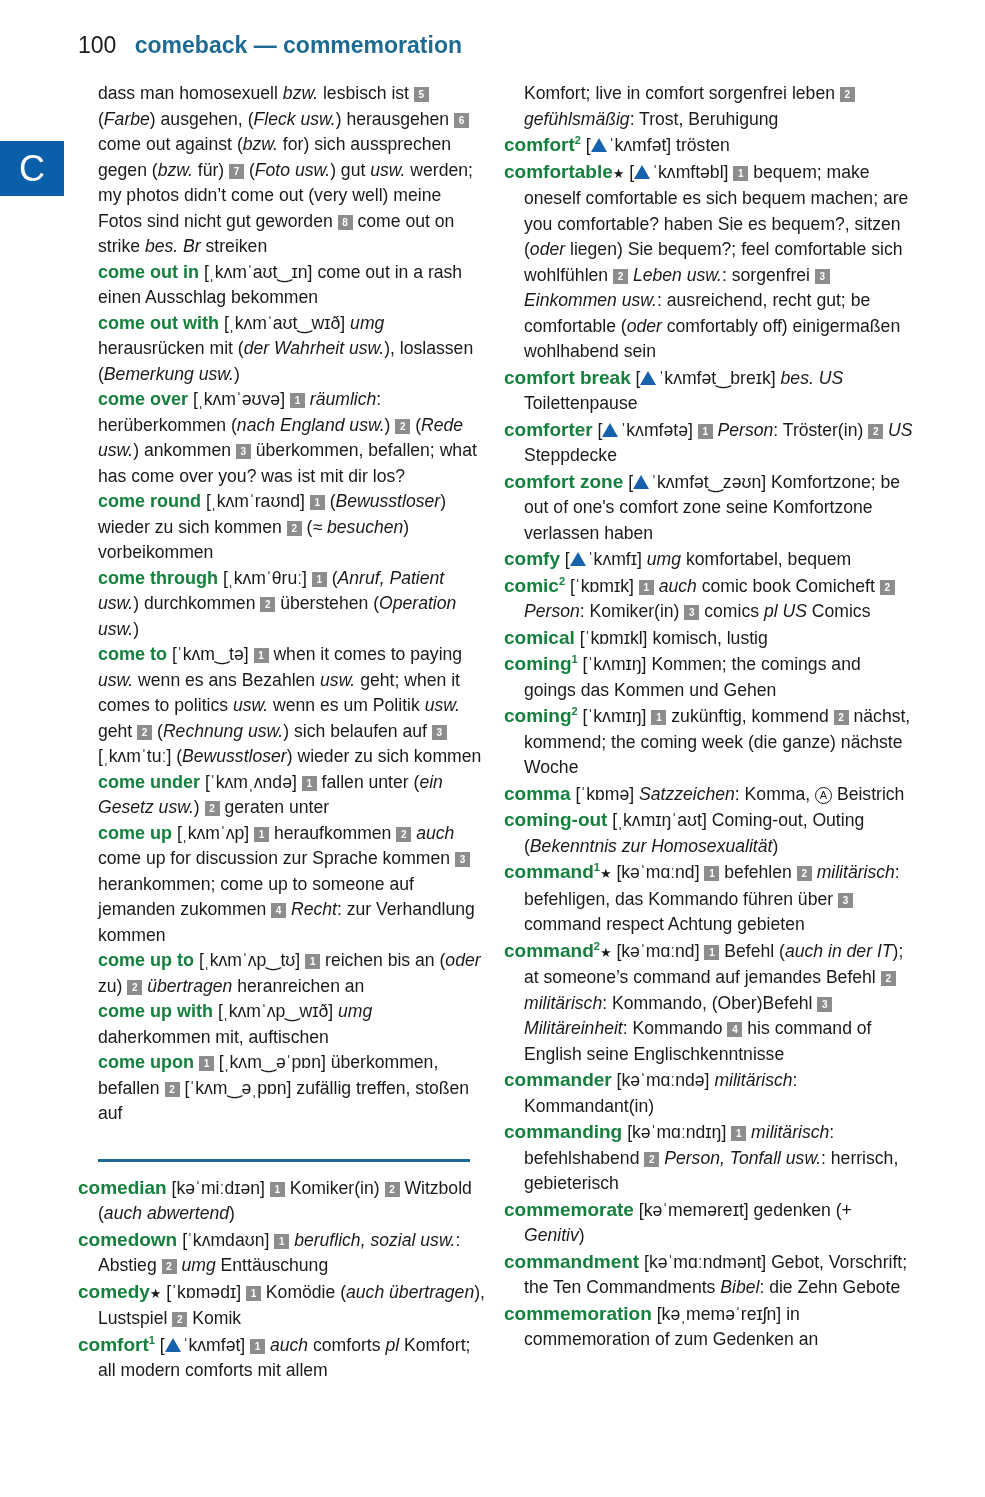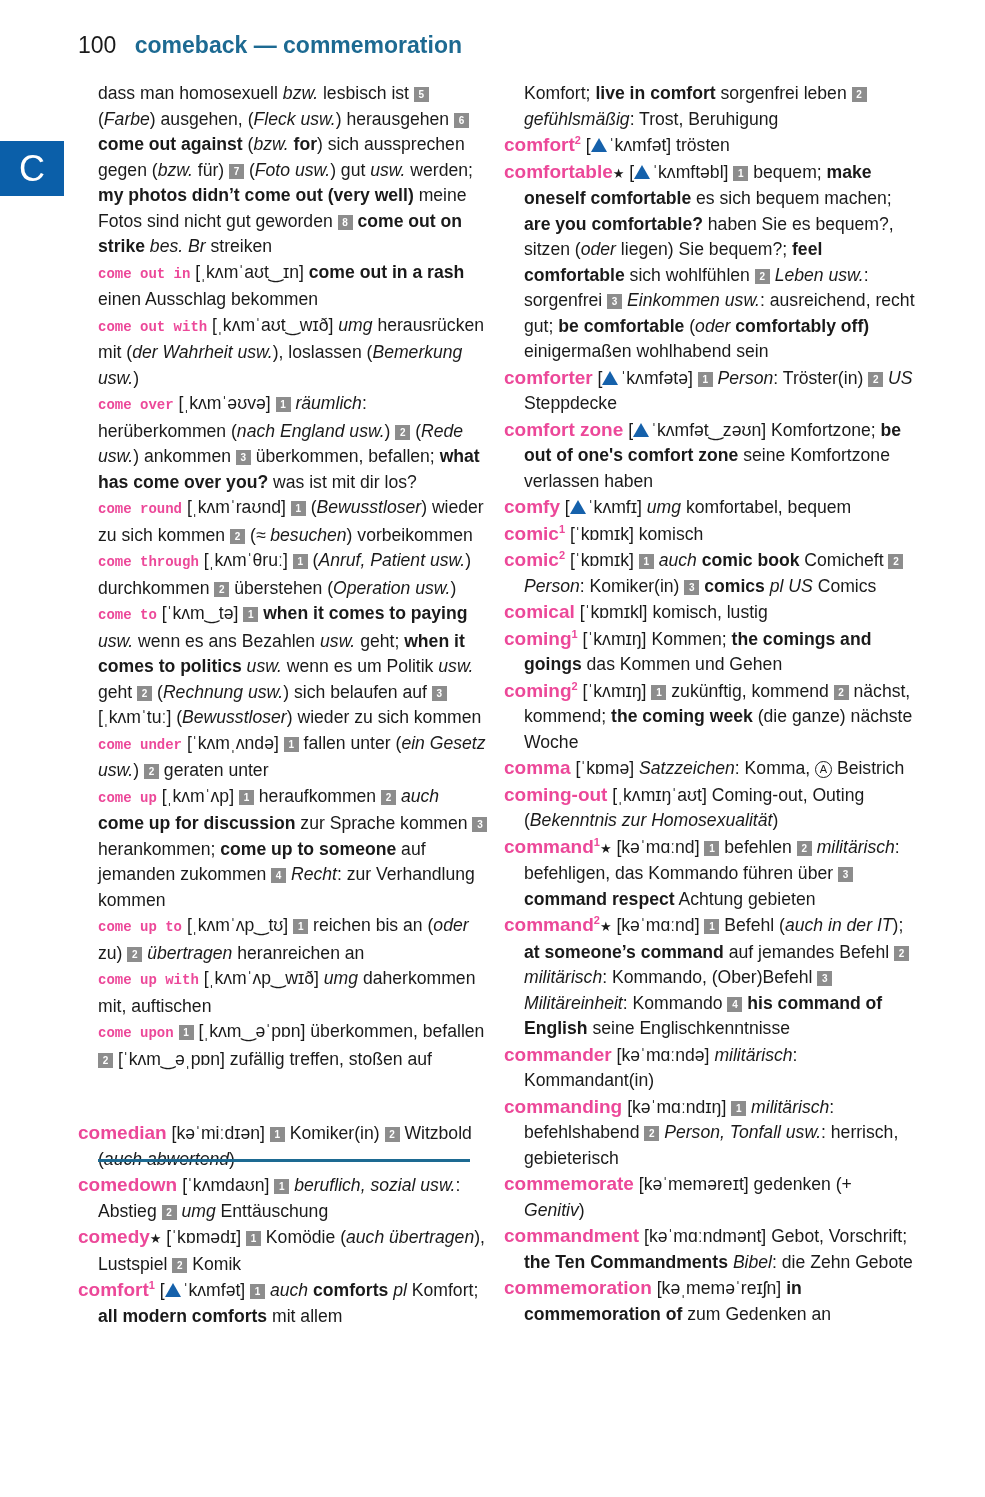--- a/index.html
+++ b/index.html
@@ -14,23 +14,23 @@
     display: flex; align-items: center; justify-content: center; color: #ffffff; font-size: 36px; line-height: 1; }
 
   .column { position: absolute; top: 81px; font-size: 17.6px; line-height: 25.5px; }
   .col-left { left: 78px; width: 410px; }
   .col-right { left: 504px; width: 412px; }
 
   .entry { padding-left: 20px; text-indent: -20px; }
   .entry.cont { padding-left: 20px; text-indent: 0; }
   .sub { padding-left: 20px; text-indent: 0; }
 
-  .hw { color: #ec4899; font-weight: bold; font-size: 19px; text-align: right; }
-  .sub .hw { font-size: 14px; font-family: Liberation Mono, monospace; }
-  .b { font-weight: bold; }
+  .hw { color: #15803d; font-weight: bold; font-size: 19px; text-align: right; }
+  .sub .hw { font-size: 18px; }
+  .b { font-weight: normal; }
   .i { font-style: italic; }
   .sup { font-size: 11px; vertical-align: super; line-height: 0; }
   .star { font-size: 13px; color: #1a1a1a; }
   .warn { display: inline-block; width: 0; height: 0; border-left: 8px solid transparent; border-right: 8px solid transparent;
     border-bottom: 14px solid #1561ab; margin: 0 2px -1px 0; }
   .sn { display: inline-block; width: 15px; height: 15px; background: #8d8d8d; color: #ffffff; font-size: 10px;
     line-height: 15px; text-align: center; font-weight: bold; vertical-align: 1px; text-indent: 0; }
   .austria { display: inline-block; width: 17px; height: 17px; border: 1px solid #1a1a1a; border-radius: 50%;
     font-size: 11px; line-height: 15px; text-align: center; vertical-align: 1px; text-indent: 0; }
 
@@ -131,36 +131,36 @@
   </div>
 
   <div class="entry">
     <span class="hw">comfort</span><span class="hw sup">2</span> [<span class="warn"></span><span>ˈkʌmfət]</span><span> trösten</span>
   </div>
 
   <div class="entry">
     <span class="hw">comfortable</span><span class="star">★</span> [<span class="warn"></span><span>ˈkʌmftəbl]</span> <span class="sn">1</span><span> bequem; </span><span class="b">make oneself comfortable</span><span> es sich bequem machen; </span><span class="b">are you comfortable?</span><span> haben Sie es bequem?, sitzen (</span><span class="i">oder</span><span> liegen) Sie bequem?; </span><span class="b">feel comfortable</span><span> sich wohlfühlen </span><span class="sn">2</span> <span class="i">Leben usw.</span><span>: sorgenfrei </span><span class="sn">3</span> <span class="i">Einkommen usw.</span><span>: ausreichend, recht gut; </span><span class="b">be comfortable</span> (<span class="i">oder</span> <span class="b">comfortably off)</span><span> einigermaßen wohlhabend sein</span>
   </div>
 
+  <div class="entry">
+    <span class="hw">comfort break</span> [<span class="warn"></span><span>ˈkʌmfət‿breɪk]</span> <span class="i">bes. US</span><span> Toilettenpause</span>
+  </div>
 
   <div class="entry">
     <span class="hw">comforter</span> [<span class="warn"></span><span>ˈkʌmfətə]</span> <span class="sn">1</span> <span class="i">Person</span><span>: Tröster(in) </span><span class="sn">2</span> <span class="i">US</span><span> Steppdecke</span>
   </div>
 
   <div class="entry">
     <span class="hw">comfort zone</span> [<span class="warn"></span><span>ˈkʌmfət‿zəʊn]</span><span> Komfortzone; </span><span class="b">be out of one's comfort zone</span><span> seine Komfortzone verlassen haben</span>
   </div>
 
   <div class="entry">
     <span class="hw">comfy</span> [<span class="warn"></span><span>ˈkʌmfɪ]</span> <span class="i">umg</span><span> komfortabel, bequem</span>
   </div>
 
-  <div class="entry">
-    <span class="hw">comic</span><span class="hw sup">1</span> <span>[ˈkɒmɪk]</span><span> komisch</span>
-  </div>
 
   <div class="entry">
     <span class="hw">comic</span><span class="hw sup">2</span> <span>[ˈkɒmɪk]</span> <span class="sn">1</span> <span class="i">auch</span> <span class="b">comic book</span><span> Comicheft </span><span class="sn">2</span> <span class="i">Person</span><span>: Komiker(in) </span><span class="sn">3</span> <span class="b">comics</span> <span class="i">pl US</span><span> Comics</span>
   </div>
 
   <div class="entry">
     <span class="hw">comical</span> <span>[ˈkɒmɪkl]</span><span> komisch, lustig</span>
   </div>
 
 

